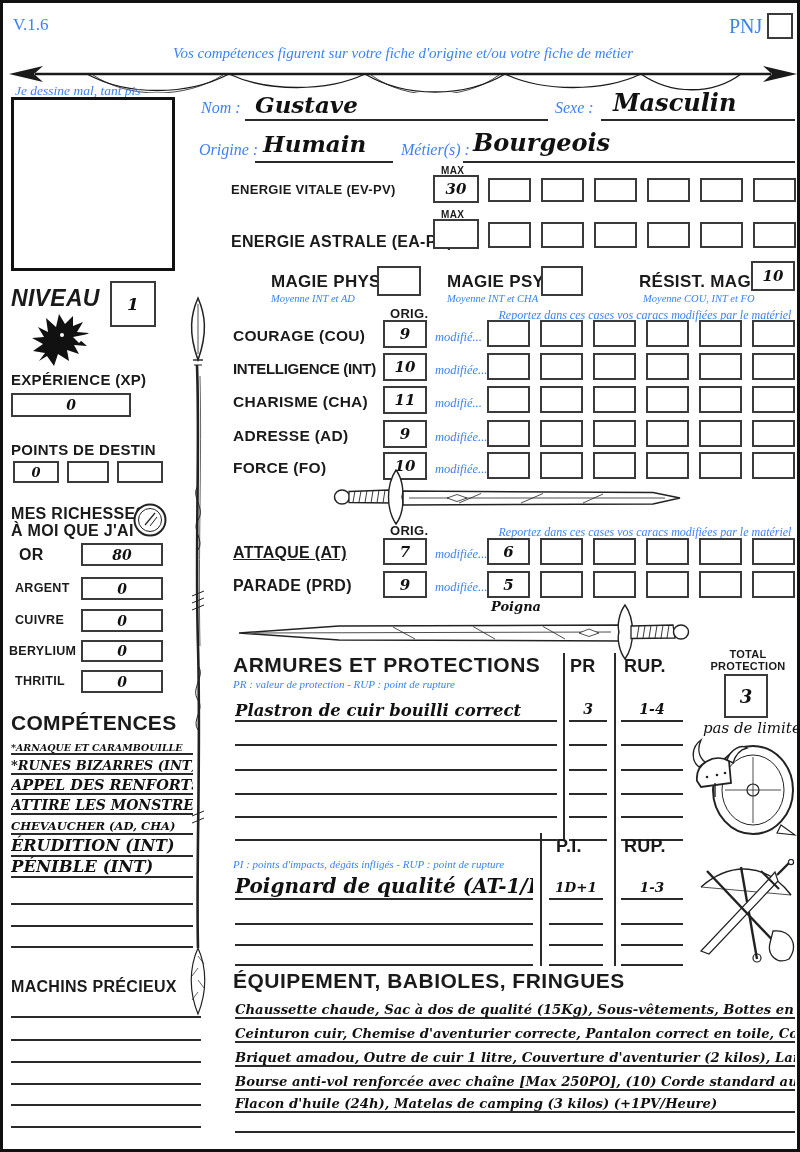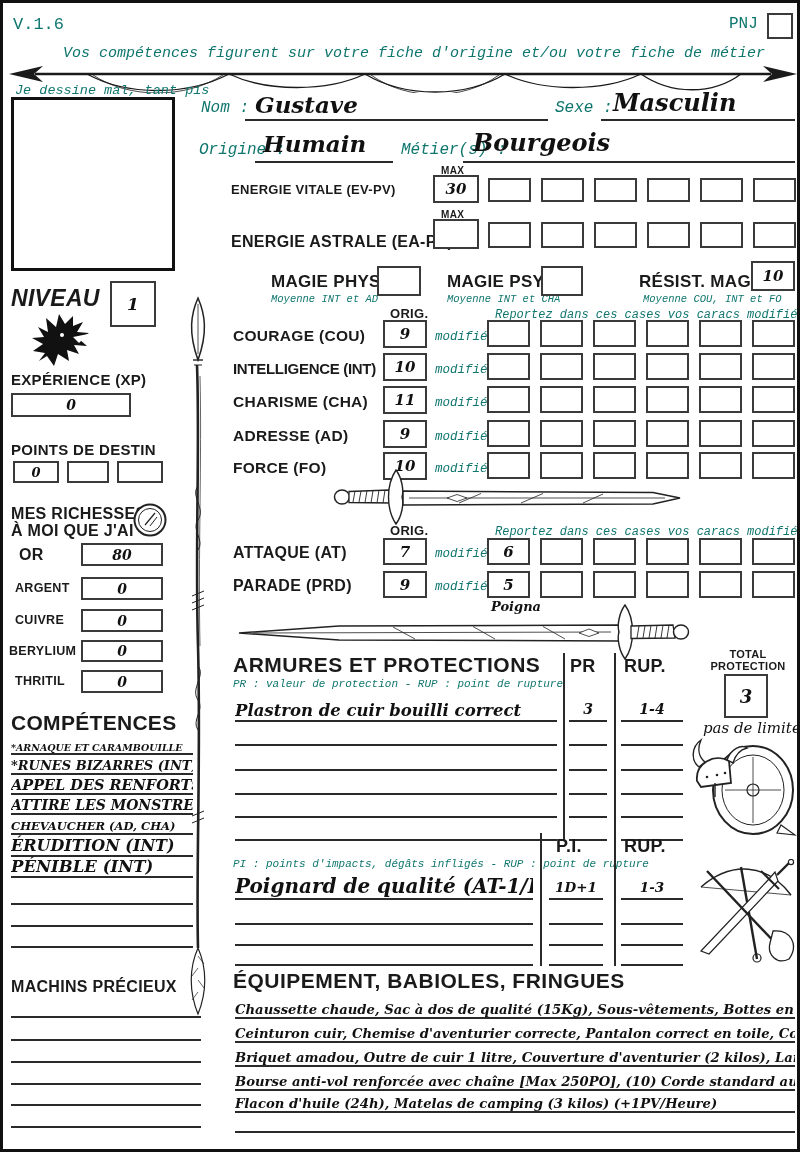--- a/index.html
+++ b/index.html
@@ -1,42 +1,42 @@
 <!DOCTYPE html>
 <html><head>
 <meta charset="utf-8">
 <style>
   html,body{margin:0;padding:0;background:#888;}
   .page{position:relative;width:800px;height:1152px;background:#fff;box-sizing:border-box;
         border:3px solid #111;overflow:hidden;color:#1a1a1a;}
   .abs{position:absolute;}
   .head{position:absolute;font-family:"Liberation Sans",sans-serif;font-weight:700;color:#1a1a1a;
         letter-spacing:.3px;white-space:nowrap;}
-  .cal{position:absolute;font-family:Liberation Mono, monospace;font-style:italic;color:#0f766e;white-space:nowrap;}
+  .cal{position:absolute;font-family:Liberation Serif, serif;font-style:italic;color:#3b82f6;white-space:nowrap;}
   .hand{font-family:"DejaVu Serif",serif;font-style:italic;font-weight:700;color:#111;white-space:nowrap;}
   .handabs{position:absolute;font-family:"DejaVu Serif",serif;font-style:italic;font-weight:700;color:#111;white-space:nowrap;}
   .box{position:absolute;border:2px solid #3a3a3a;background:#fff;display:flex;align-items:center;justify-content:center;box-sizing:border-box;}
   .uline{position:absolute;border-bottom:2px solid #2a2a2a;}
   .fline{position:absolute;border-bottom:2px solid #2a2a2a;display:flex;align-items:flex-end;overflow:hidden;}
   .vline{position:absolute;width:0;border-left:2px solid #2a2a2a;}
   .cells{position:absolute;display:flex;gap:10px;}
   .cell{width:43px;height:27px;border:2px solid #3a3a3a;background:#fff;box-sizing:border-box;
         display:flex;align-items:center;justify-content:center;font-size:15px;}
   .title{position:absolute;left:60px;top:6px;width:660px;text-align:center;
          font-family:"DejaVu Serif",serif;font-weight:700;font-size:36px;letter-spacing:1px;white-space:nowrap;}
   .ctr{display:flex;align-items:center;justify-content:center;}
   svg{position:absolute;}
 </style>
 </head>
 <body>
 
 <div class="page">
 
   <div class="cal" style="left:10px;top:12px;font-size:17px;font-style:normal;">V.1.6</div>
-  <div class="cal" style="left:726px;top:12px;font-size:16px;font-style:normal;">PNJ</div>
+  <div class="cal" style="left:726px;top:12px;font-size:20px;font-style:normal;">PNJ</div>
   <div class="box" style="left:764px;top:10px;width:26px;height:26px;border-width:2px;"></div>
   <div class="cal" style="left:60px;top:42px;width:680px;text-align:center;font-size:15px;">Vos compétences figurent sur votre fiche d'origine et/ou votre fiche de métier</div>
 
   <svg style="left:4px;top:56px;" width="792" height="34" viewBox="0 0 792 34">
     <g stroke="#1a1a1a" fill="none">
       <line x1="28" y1="15" x2="764" y2="15" stroke-width="2.4"></line>
       <polygon points="2,15 36,7 27,15 36,23" fill="#1a1a1a" stroke="none"></polygon>
       <polygon points="790,15 756,7 765,15 756,23" fill="#1a1a1a" stroke="none"></polygon>
       <path d="M80,15 C120,37 180,37 222,15" stroke-width="1.3"></path>
       <path d="M86,16 C122,40 178,40 216,16" stroke-width="0.8"></path>
@@ -246,21 +246,21 @@
       <path d="M72,22 L322,23.5 L349,29 L322,35 L72,36 Z" stroke-width="1.5"></path>
       <path d="M78,29 L334,29" stroke-width="0.8" fill="none"></path>
       <path d="M150,24.5 L128,34 M212,24.5 L190,34 M272,25 L252,34" stroke-width="0.8" fill="none"></path>
       <path d="M116,29 L126,25.5 L136,29 L126,32.5 Z" stroke-width="0.8"></path>
     </g>
   </svg>
 
   <div class="head" style="left:387px;top:520px;font-size:13px;">ORIG.</div>
   <div class="cal" style="left:492px;top:522px;width:300px;text-align:center;font-size:12px;">Reportez dans ces cases vos caracs modifiées par le matériel</div>
 
-  <div class="head" style="left:230px;top:541px;font-size:16px;">ATTAQUE (AT)</div>
+  <div class="head" style="left:230px;top:541px;font-size:16px;text-decoration:underline;">ATTAQUE (AT)</div>
   <div class="box hand" style="left:380px;top:535px;width:44px;height:27px;font-size:15px;">7</div>
   <div class="cal" style="left:432px;top:544px;font-size:12.5px;">modifiée...</div>
   <div class="cells" style="left:484px;top:535px;">
     <div class="cell hand">6</div>
     <div class="cell hand"></div>
     <div class="cell hand"></div>
     <div class="cell hand"></div>
     <div class="cell hand"></div>
     <div class="cell hand"></div>
   </div>

